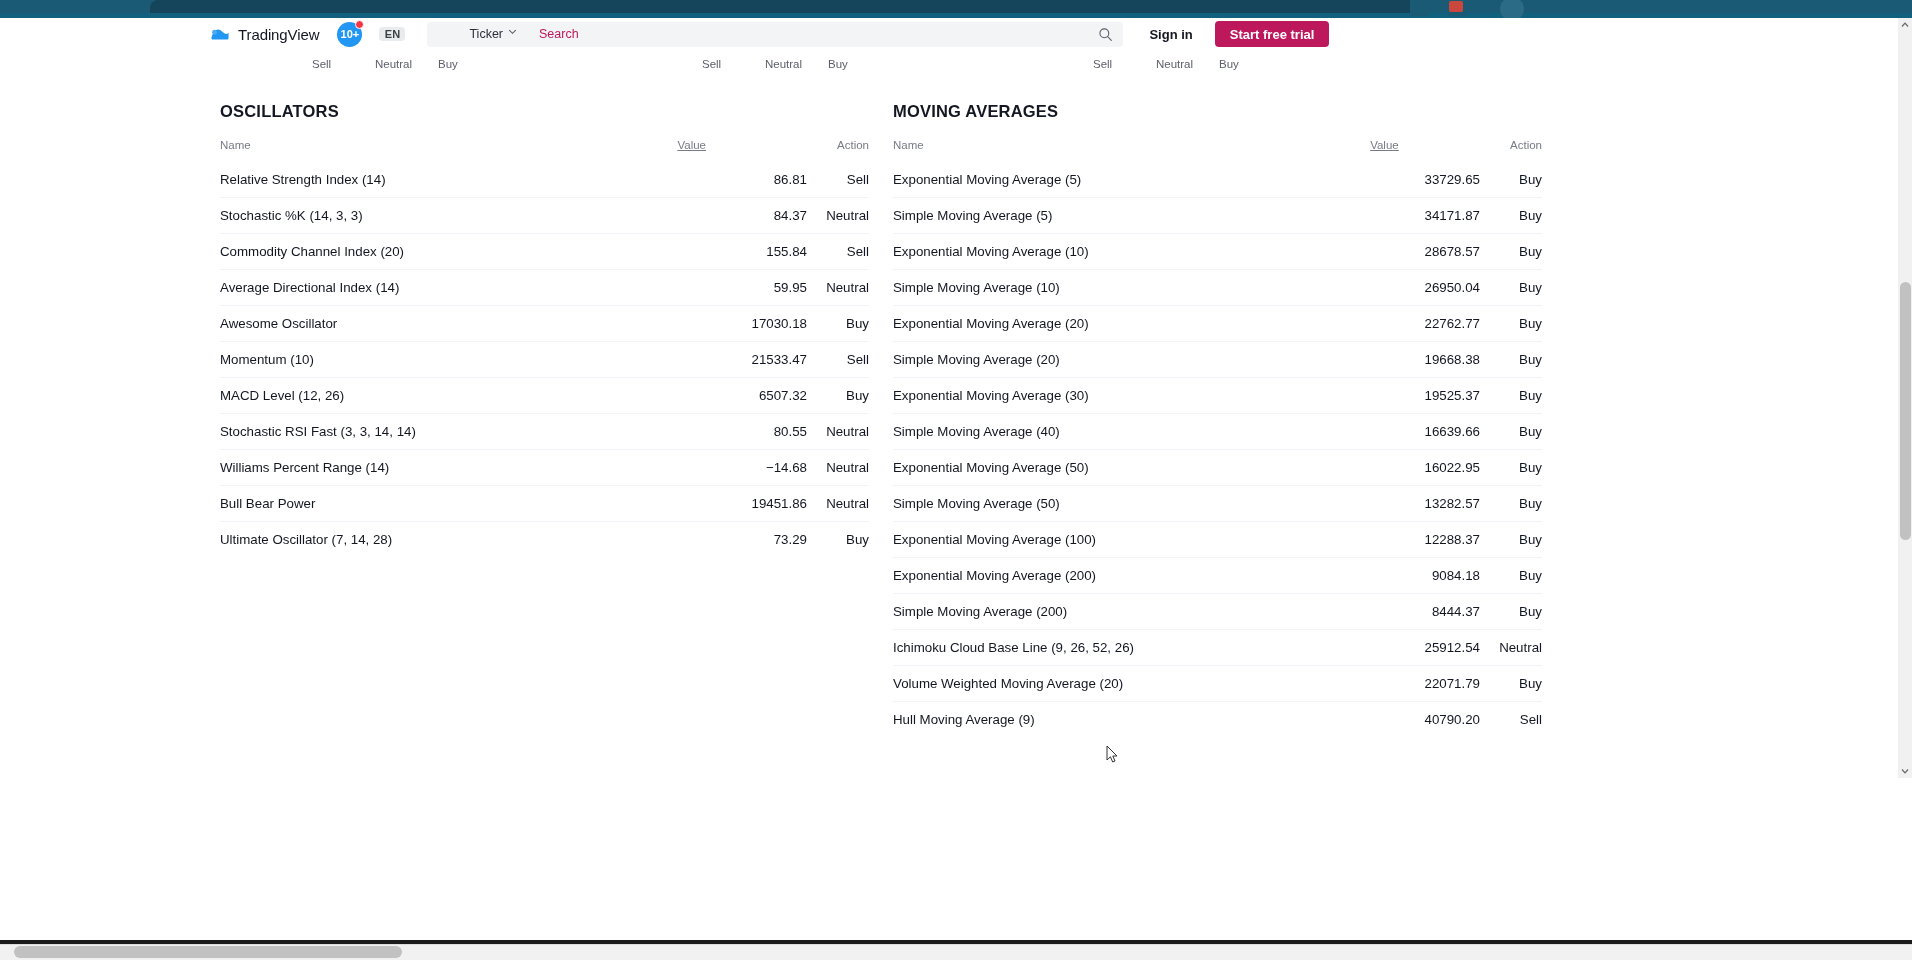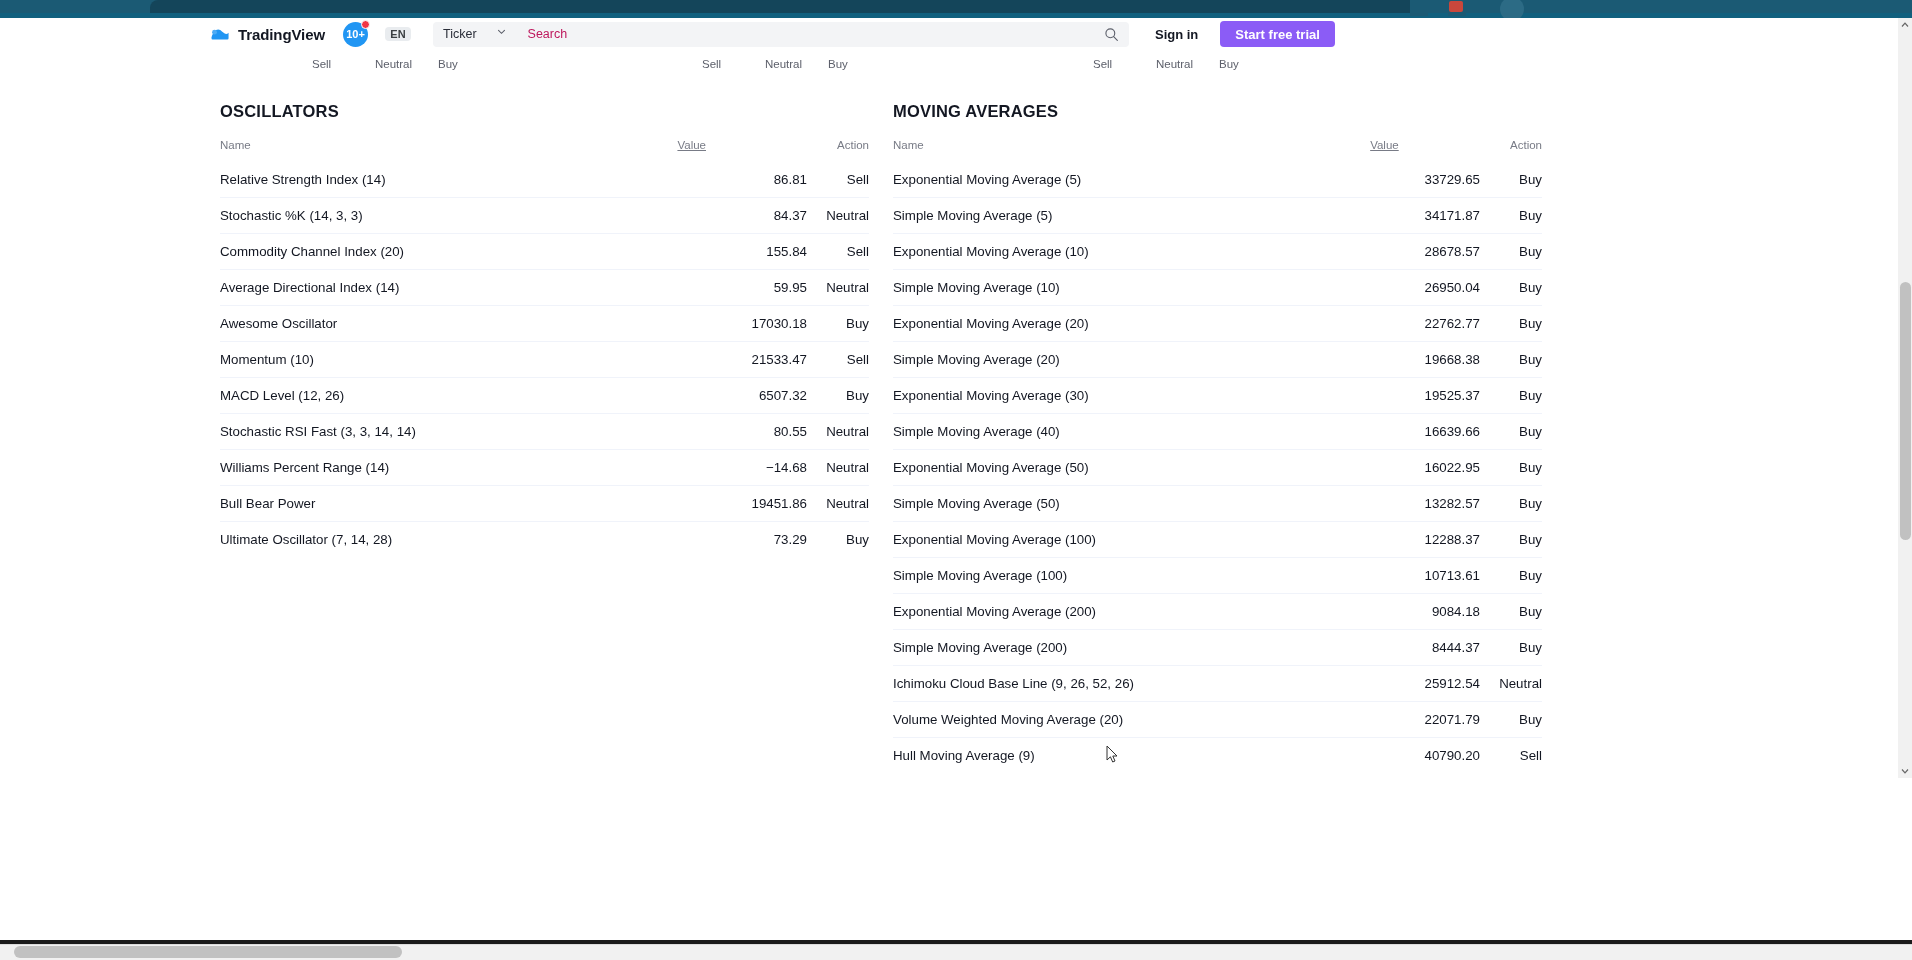--- a/index.html
+++ b/index.html
@@ -43,21 +43,21 @@
     width: 1362px; height: 32px;
     background: #ffffff;
     display: flex; align-items: center;
   }
   .tv-logo-wrap {
     display: flex; align-items: center; gap: 7px;
     margin-left: 9px; cursor: pointer;
   }
   .tv-logo-mark { width: 22px; height: 22px; }
   .tv-logo-text {
-    font-size: 15px; font-weight: 700; color: #131722; letter-spacing: -0.1px;
+    font-size: 15px; font-weight: 400; color: #131722; letter-spacing: -0.1px;
   }
   .tv-badge-wrap { position: relative; margin-left: 18px; }
   .tv-badge {
     width: 25px; height: 25px; border-radius: 50%;
     background: #2196f3; color: #fff;
     font-size: 11px; font-weight: 700;
     display: flex; align-items: center; justify-content: center;
     cursor: pointer;
   }
   .tv-badge-dot {
@@ -72,35 +72,35 @@
     display: flex; align-items: center; justify-content: center;
     cursor: pointer;
   }
   .tv-search {
     margin-left: 22px; width: 696px; height: 25px;
     background: #f3f4f6; border-radius: 4px;
     display: flex; align-items: center; padding: 0 10px;
     cursor: text;
   }
   .tv-ticker-sel {
-    font-size: 12.5px; color: #2a2e39; display: flex; align-items: flex-start; gap: 20px;
-    cursor: pointer; white-space: nowrap;
+    font-size: 12.5px; color: #2a2e39; display: flex; align-items: flex-start; gap: 5px;
+    cursor: pointer; white-space: nowrap; margin-left: 32px;
   }
   .chev { width: 9px; height: 9px; }
   .tv-search-ph {
     margin-left: 22px; font-size: 12.5px; color: #be185d; flex: 1;
   }
   .tv-search-icon { width: 15px; height: 15px; cursor: pointer; }
   .tv-signin {
     margin-left: 26px; font-size: 13px; color: #131722; font-weight: 700;
     cursor: pointer; white-space: nowrap;
   }
   .tv-trial {
     margin-left: 22px; height: 26px; padding: 0 15px;
-    background: #8b5cf6; color: #fff;
+    background: #be185d; color: #fff;
     font-size: 13px; font-weight: 600;
     border: none; border-radius: 4px;
     display: flex; align-items: center; cursor: pointer; white-space: nowrap;
   }
 
   
   .page {
     position: absolute; top: 50px; left: 200px;
     width: 1362px; height: 728px;
     background: #fff; overflow: hidden;
@@ -388,25 +388,20 @@
                 <td>Simple Moving Average (50)</td>
                 <td class="num">13282.57</td>
                 <td class="act a-buy">Buy</td>
               </tr>
               <tr>
                 <td>Exponential Moving Average (100)</td>
                 <td class="num">12288.37</td>
                 <td class="act a-buy">Buy</td>
               </tr>
               <tr>
-                <td>Simple Moving Average (100)</td>
-                <td class="num">10713.61</td>
-                <td class="act a-buy">Buy</td>
-              </tr>
-              <tr>
                 <td>Exponential Moving Average (200)</td>
                 <td class="num">9084.18</td>
                 <td class="act a-buy">Buy</td>
               </tr>
               <tr>
                 <td>Simple Moving Average (200)</td>
                 <td class="num">8444.37</td>
                 <td class="act a-buy">Buy</td>
               </tr>
               <tr>

